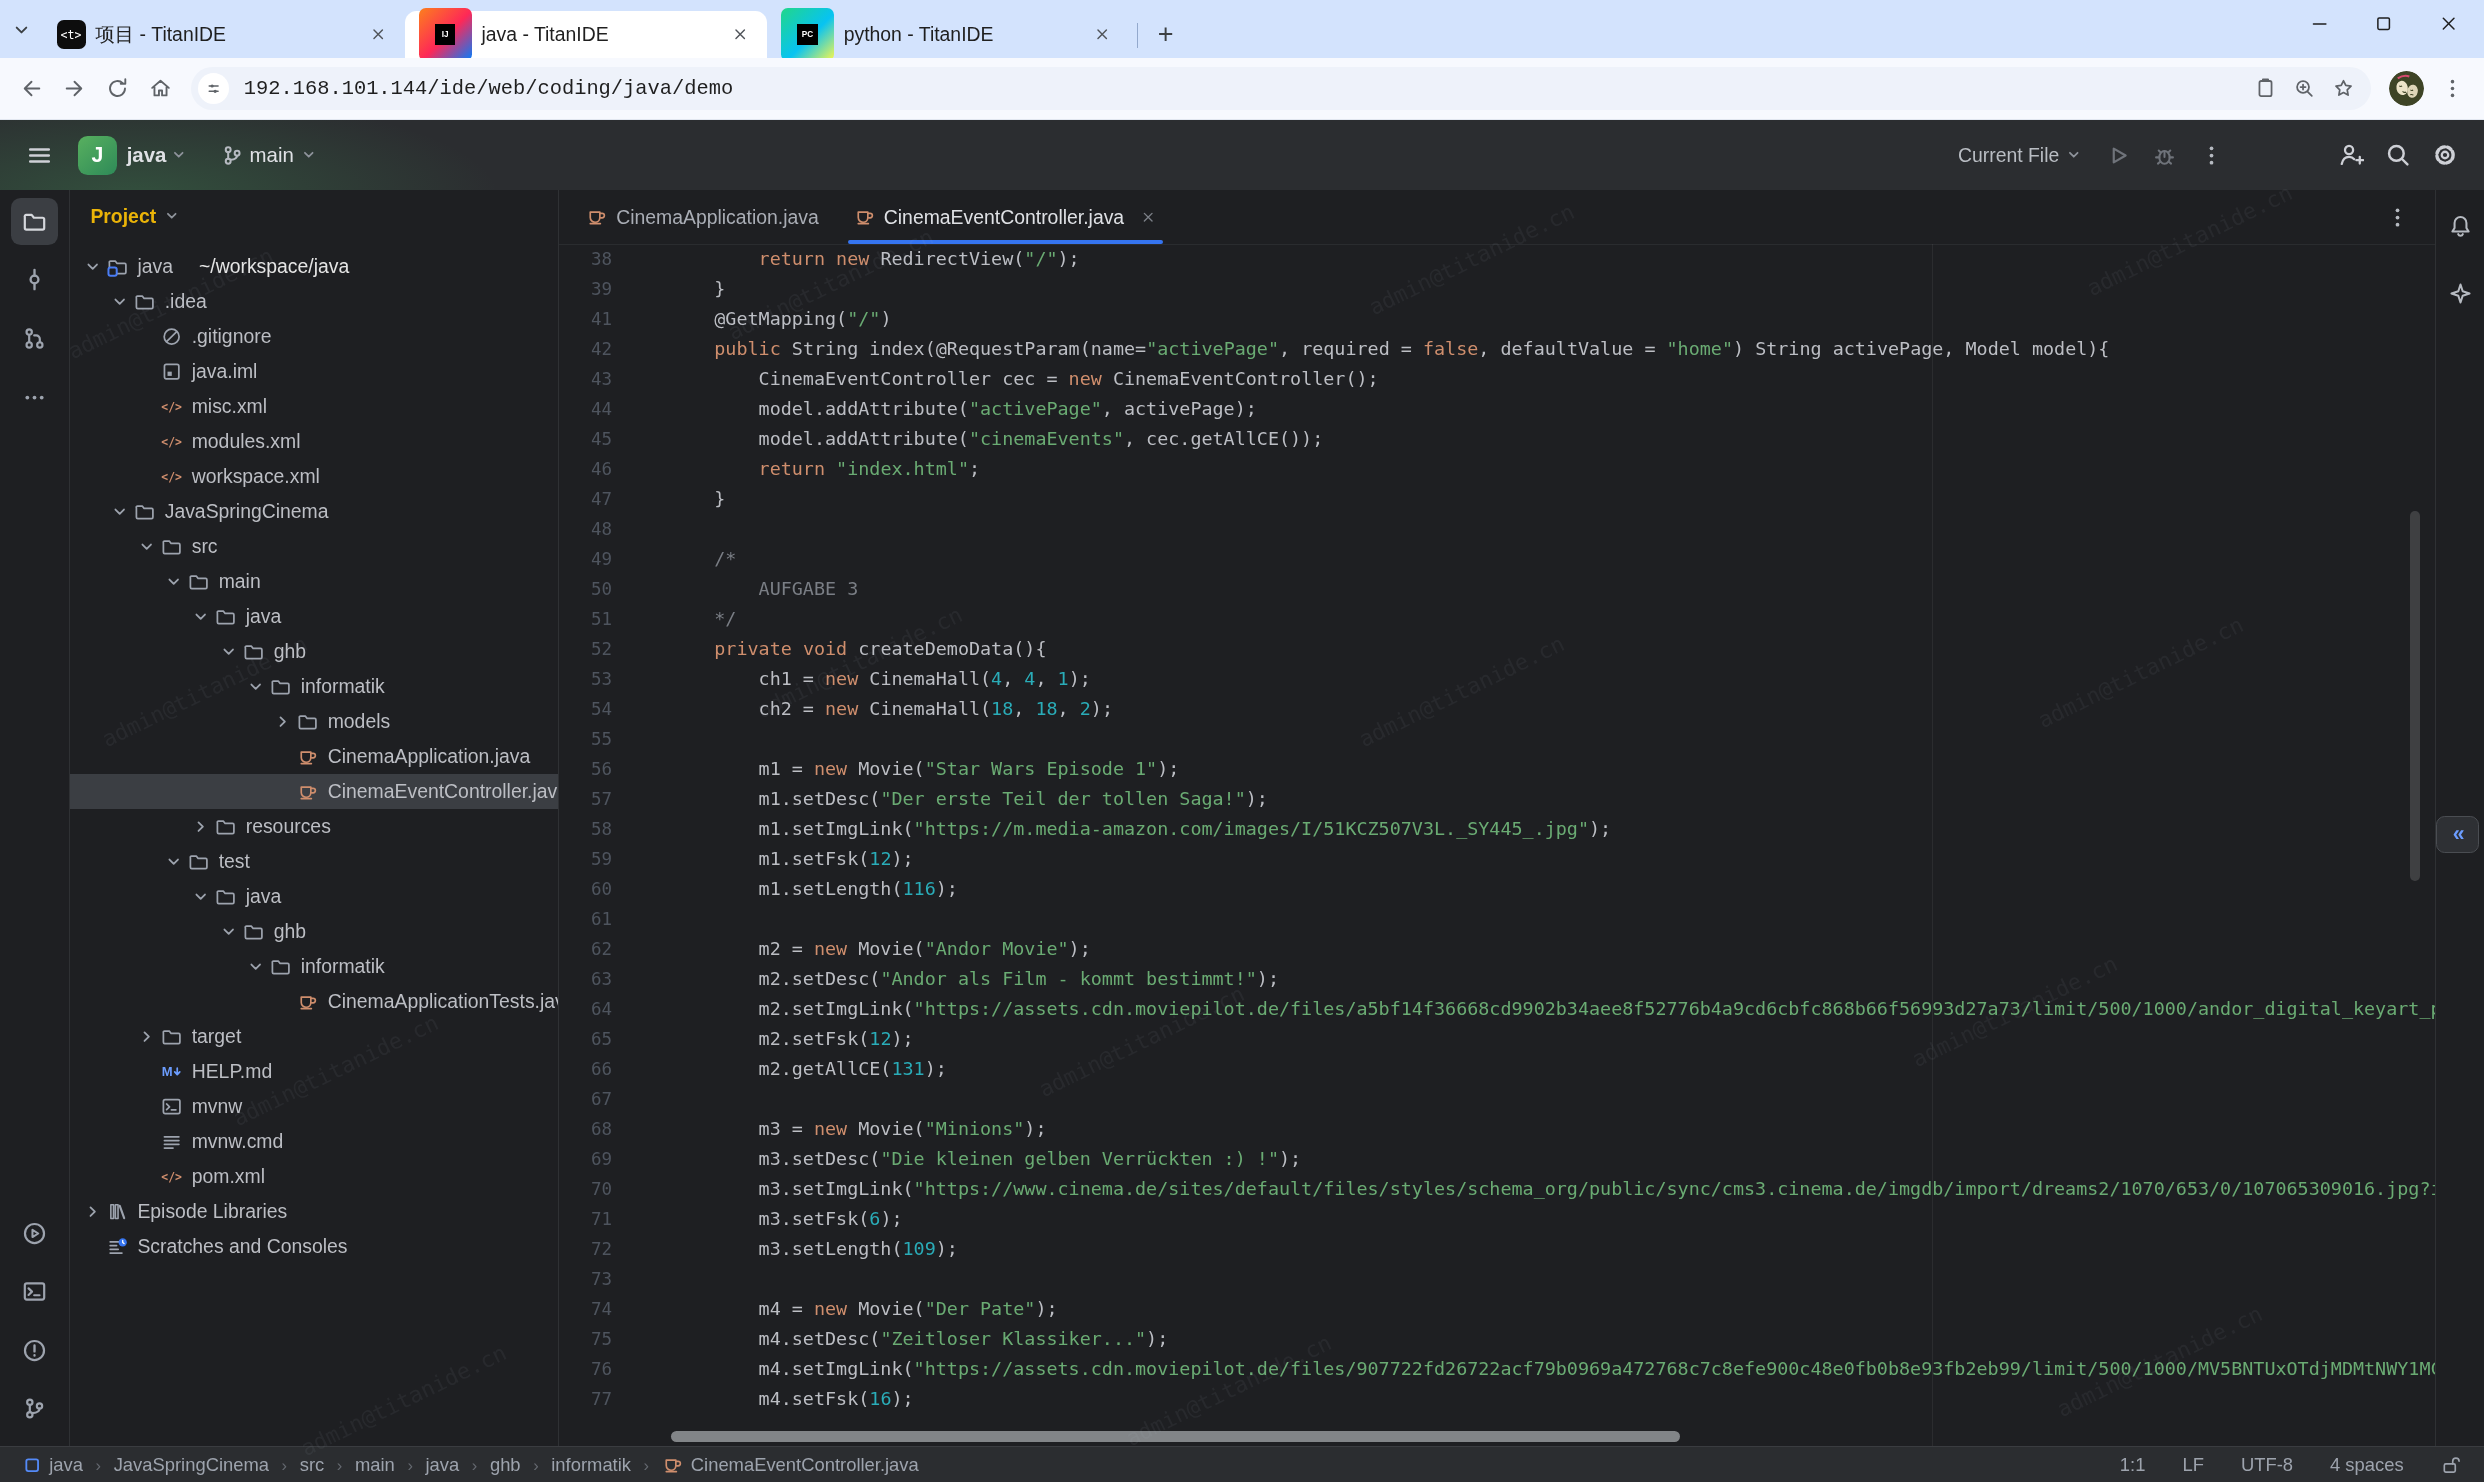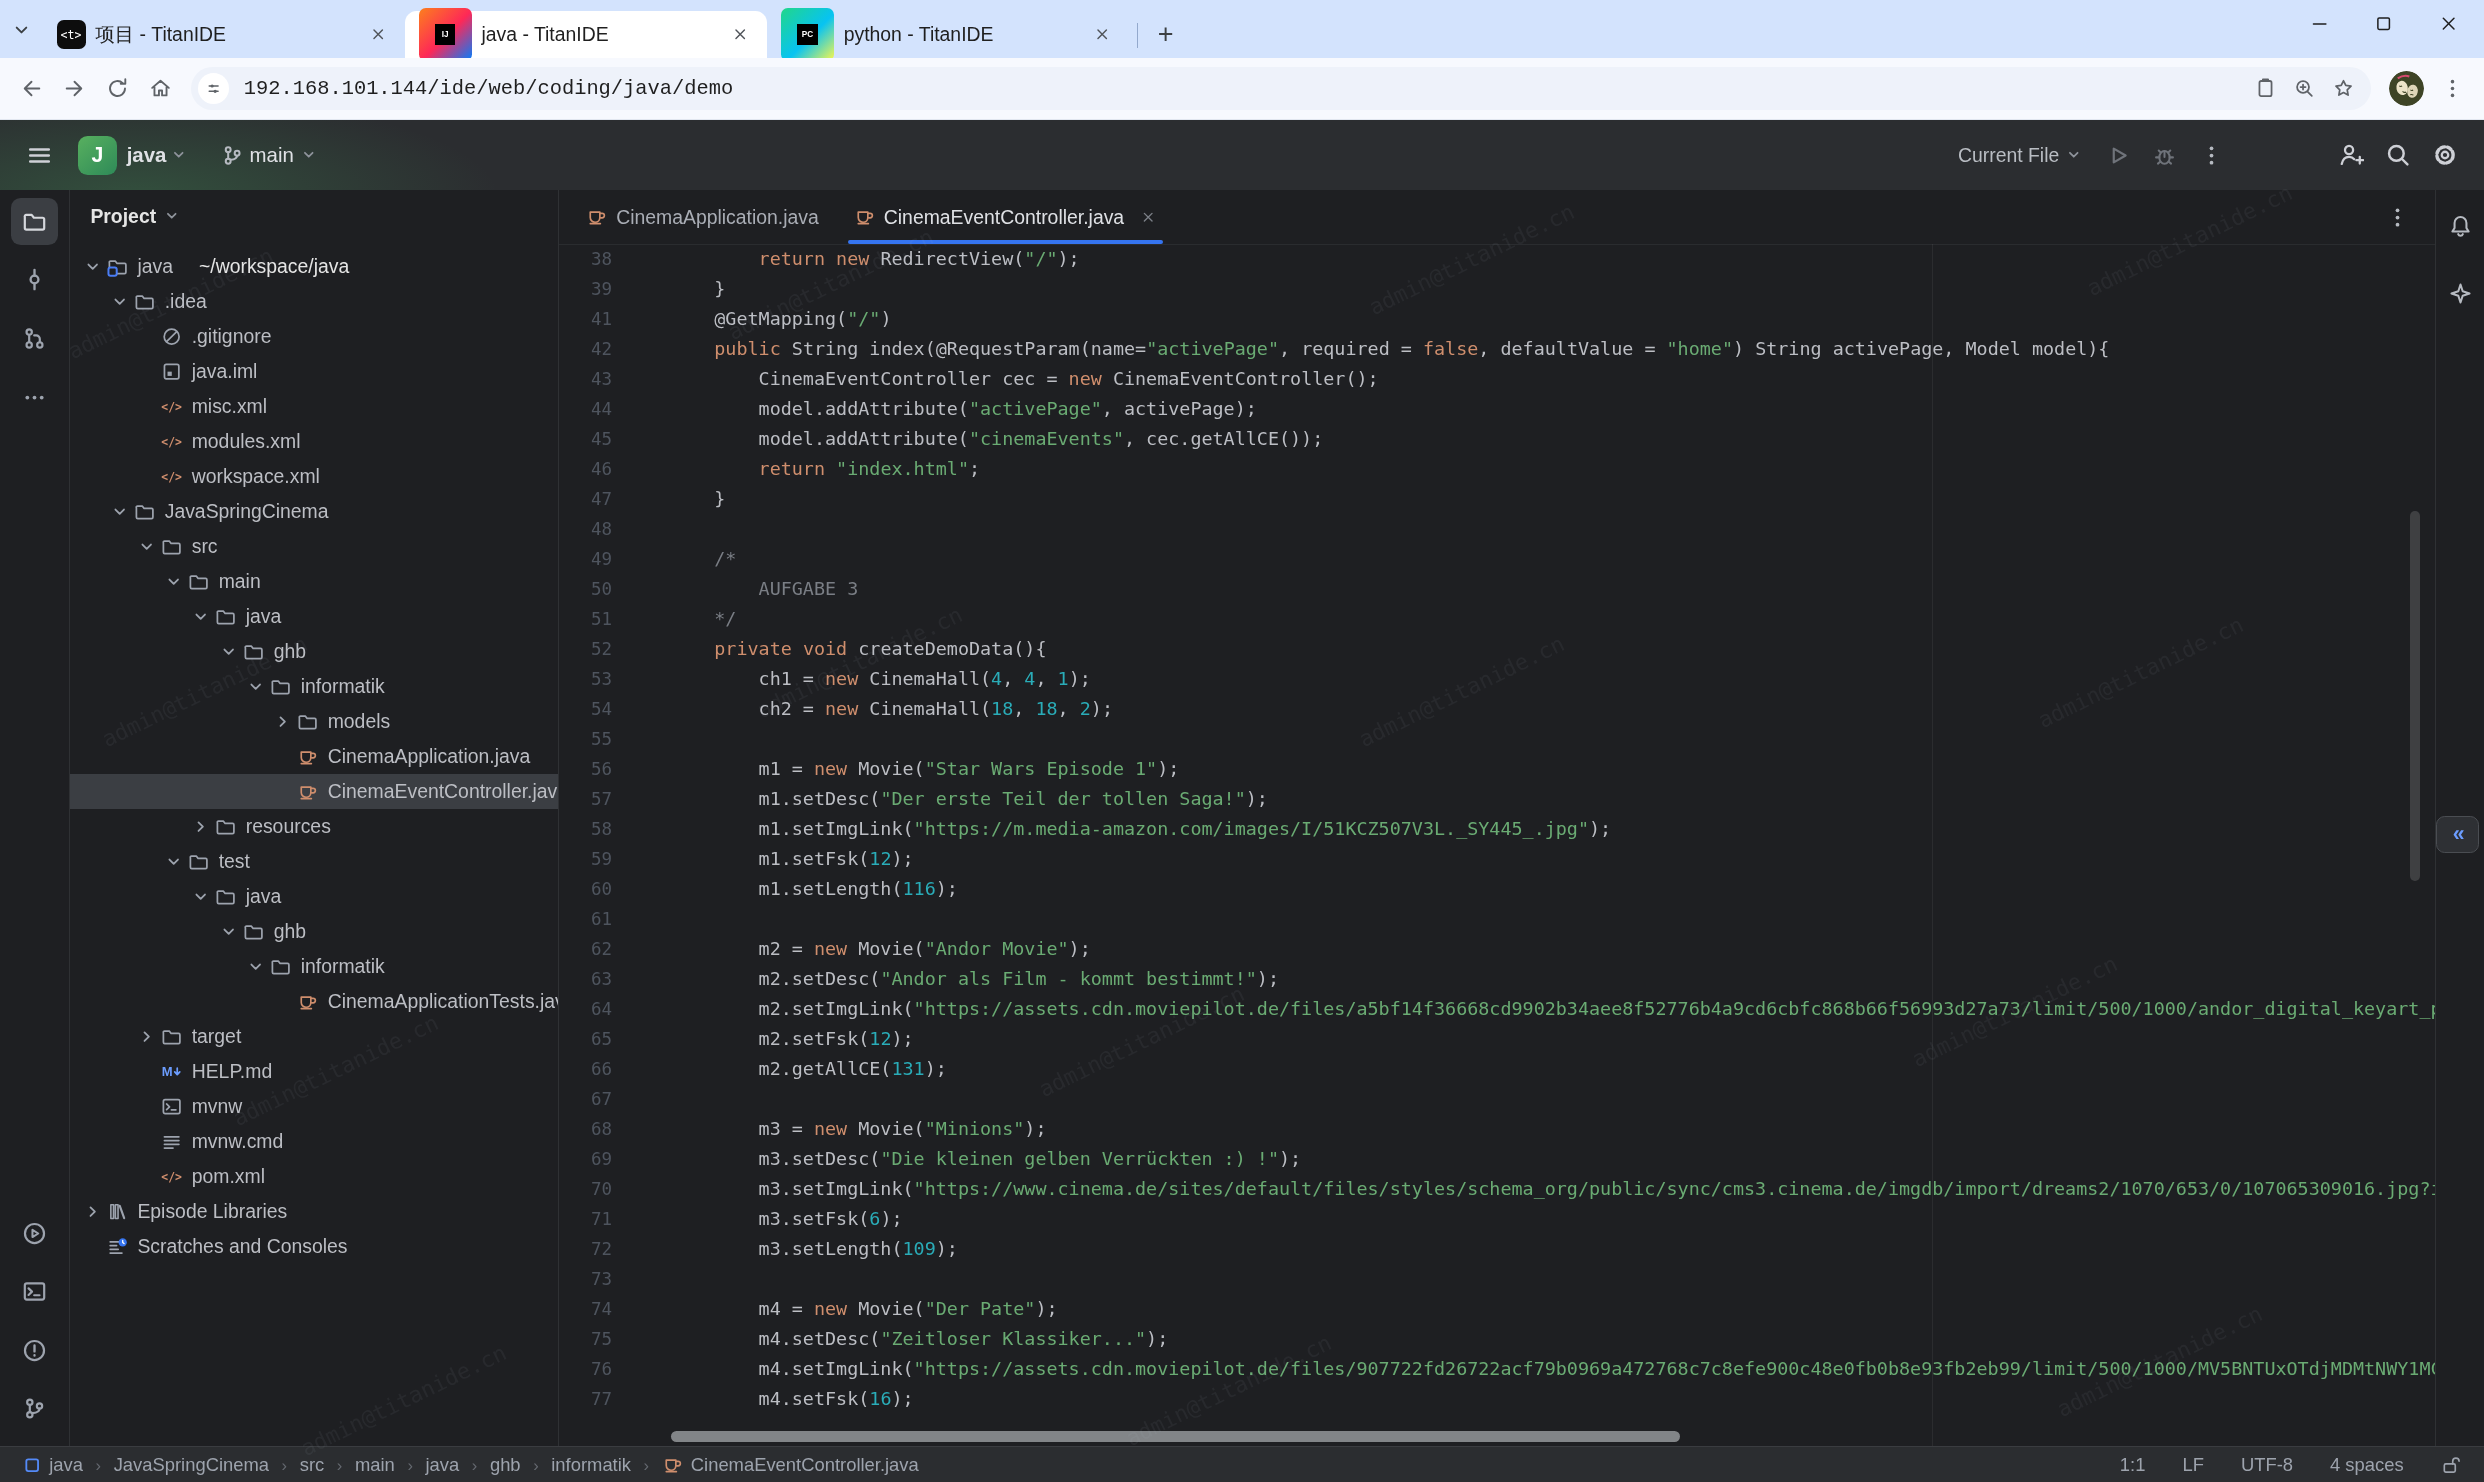--- a/index.html
+++ b/index.html
@@ -56,21 +56,21 @@
 
   .idebody{position:absolute;left:0;top:190px;width:2484px;height:1256px;display:flex;background:#1e1f22;}
 
   .stripe{width:70px;flex:none;border-right:1px solid #2f3134;display:flex;flex-direction:column;
           align-items:center;padding:7.8px 0 13.6px 0;box-sizing:border-box;gap:11.6px;}
   .stool{width:47px;height:47px;border-radius:9.7px;display:flex;align-items:center;justify-content:center;flex:none;}
   .stool.on{background:#3b3e43;}
   .stripe .spacer{flex:1;}
 
   .panel{width:488px;flex:none;border-right:1px solid #2f3134;overflow:hidden;position:relative;}
-  .panelheader{height:52px;display:flex;align-items:center;gap:6.8px;padding:0 20.4px;color:#e5e5e5;
+  .panelheader{height:52px;display:flex;align-items:center;gap:6.8px;padding:0 20.4px;color:#eab308;
                font-size:19.4px;font-weight:600;}
   .tree{padding-top:6.8px;}
   .trow{height:35px;display:flex;align-items:center;font-size:19.4px;color:#bcbec4;white-space:nowrap;overflow:hidden;}
   .trow.sel{background:#3b3e43;}
   .chevslot{width:26px;flex:none;display:flex;align-items:center;justify-content:center;}
   .ticon{width:23px;height:23px;flex:none;margin-right:8.7px;display:flex;align-items:center;justify-content:center;}
   .thint{color:#e5e5e5;margin-left:26px;}
 
   .editor{flex:1;min-width:0;position:relative;}
   .etabs{height:54px;display:flex;align-items:center;border-bottom:1px solid #2a2c2f;padding-left:9.7px;}

